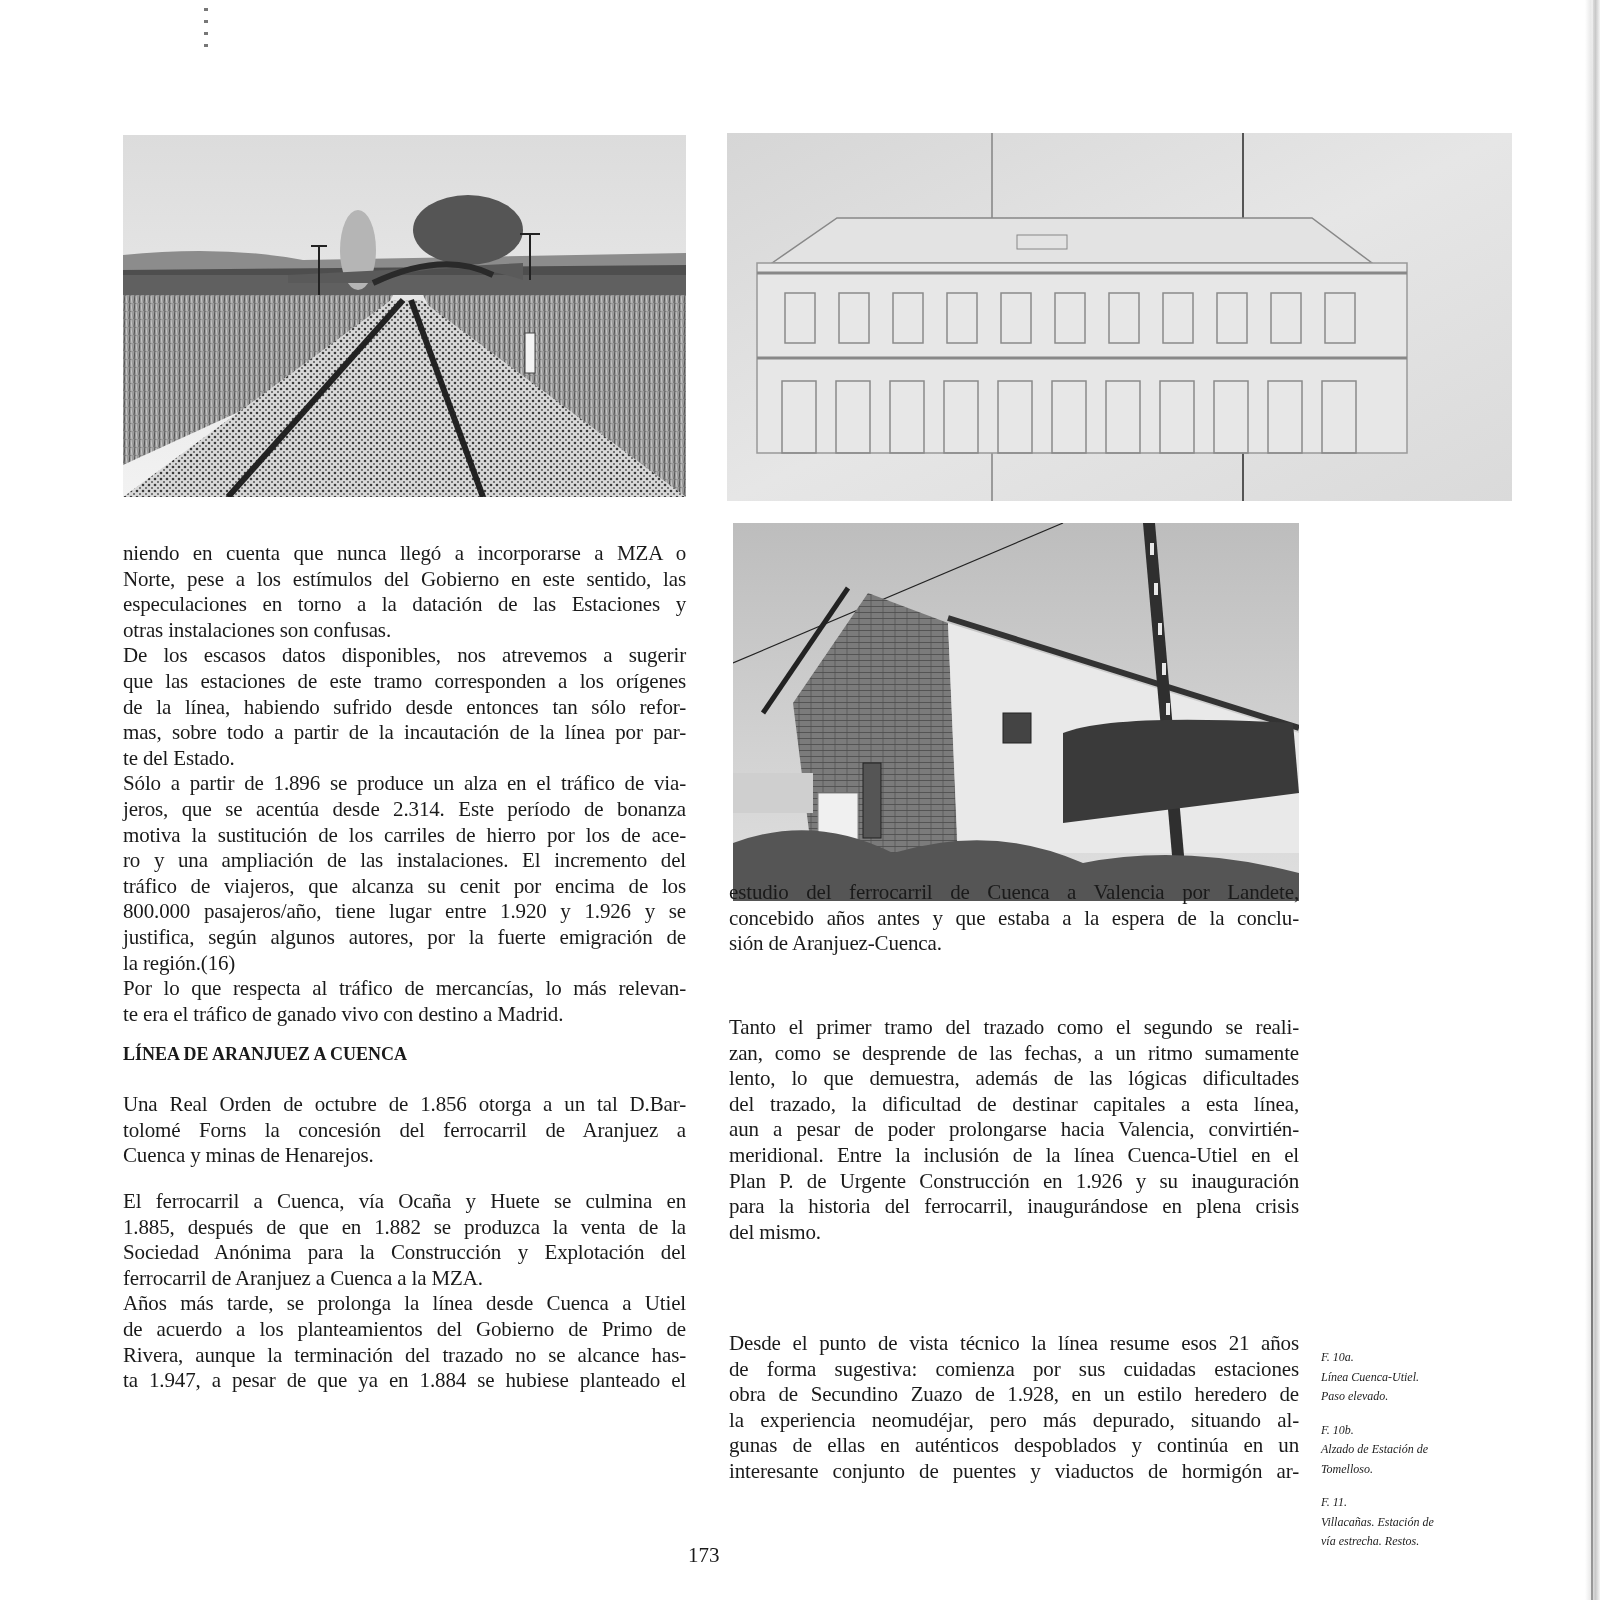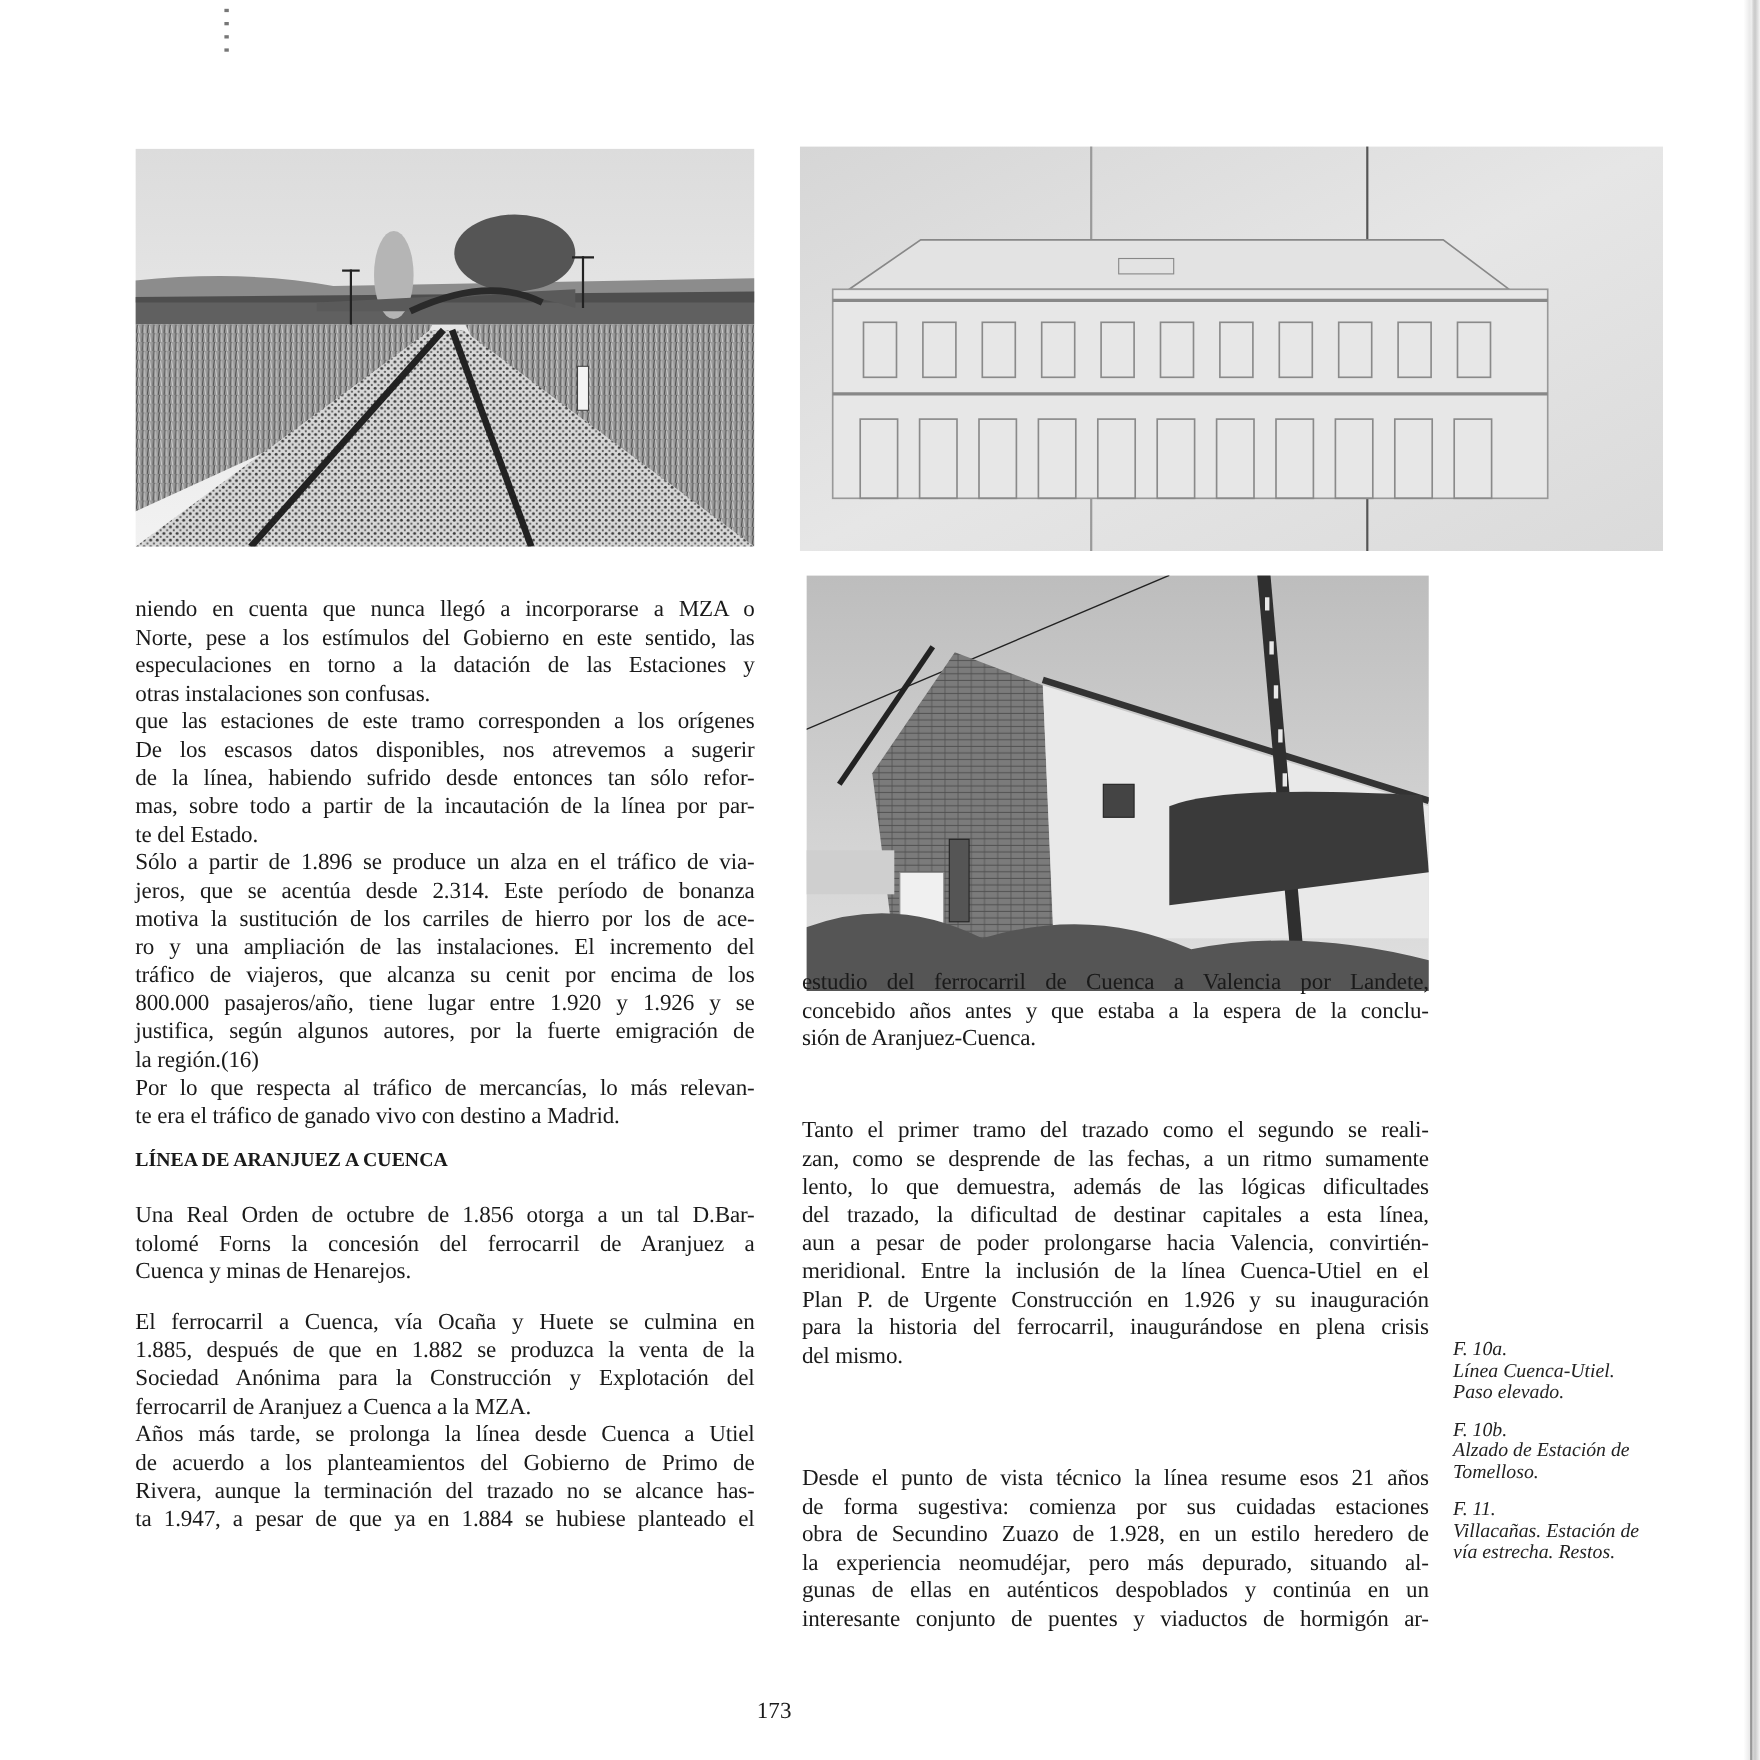--- a/index.html
+++ b/index.html
@@ -34,21 +34,21 @@
     font-size: 21px; line-height: 25.6px; text-align: justify; margin: 0;
     letter-spacing: -0.15px;
   }
   .para .l { display: block; text-align: justify; text-align-last: justify; white-space: nowrap; }
   .para .l.last { text-align-last: left; }
 
   .heading {
     font-weight: bold; font-size: 18px; letter-spacing: 0px; margin: 0;
   }
 
-  .captions { left: 1321px; top: 1217px; width: 210px; font-style: italic; font-size: 18px; line-height: 19.5px; color:#222; }
+  .captions { left: 1321px; top: 1348px; width: 210px; font-style: italic; font-size: 12px; line-height: 19.5px; color:#222; }
   .captions .cap { margin-bottom: 14px; }
   .captions .cap span { display:block; }
 
   .page-number { left: 688px; top: 1543px; font-size: 21px; }
 </style>
 </head>
 <body>
 
 <div class="abs scan-mark">
     <i></i>
@@ -202,22 +202,22 @@
 </div>
 
 <div class="abs col-left" style="top:541px;">
   <p class="para">
     <span class="l">niendo en cuenta que nunca llegó a incorporarse a MZA o</span>
     <span class="l">Norte, pese a los estímulos del Gobierno en este sentido, las</span>
     <span class="l">especulaciones en torno a la datación de las Estaciones y</span>
     <span class="l last">otras instalaciones son confusas.</span>
   </p>
   <p class="para">
+    <span class="l">De los escasos datos disponibles, nos atrevemos a sugerir</span>
     <span class="l">que las estaciones de este tramo corresponden a los orígenes</span>
-    <span class="l">De los escasos datos disponibles, nos atrevemos a sugerir</span>
     <span class="l">de la línea, habiendo sufrido desde entonces tan sólo refor-</span>
     <span class="l">mas, sobre todo a partir de la incautación de la línea por par-</span>
     <span class="l last">te del Estado.</span>
   </p>
   <p class="para">
     <span class="l">Sólo a partir de 1.896 se produce un alza en el tráfico de via-</span>
     <span class="l">jeros, que se acentúa desde 2.314. Este período de bonanza</span>
     <span class="l">motiva la sustitución de los carriles de hierro por los de ace-</span>
     <span class="l">ro y una ampliación de las instalaciones. El incremento del</span>
     <span class="l">tráfico de viajeros, que alcanza su cenit por encima de los</span>

